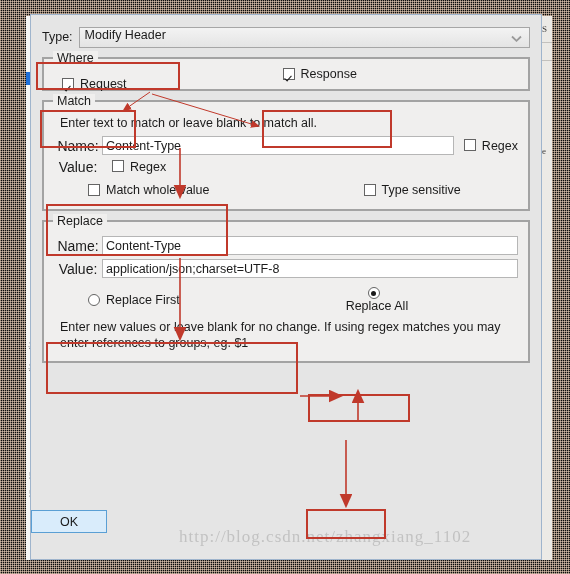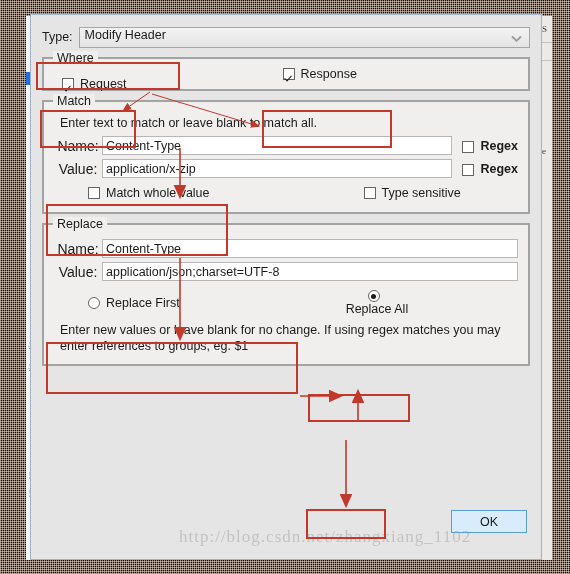--- a/index.html
+++ b/index.html
@@ -283,24 +283,23 @@
     font-size: 12.5px;
     color: #1b1b1b;
     display: flex;
     align-items: center;
     padding-left: 3px;
     overflow: hidden;
     white-space: nowrap;
   }
   .regex-box {
     display: flex;
-    align-items: flex-end;
+    align-items: flex-start;
     margin-left: 10px;
     flex: none;
-    font-weight: bold;
   }
   #match-opts {
     display: flex;
     align-items: center;
     margin: 8px 0 2px 34px;
   }
   #match-opt-2 { margin-left: 154px; }
 
   #replace-opts {
     display: flex;
@@ -315,21 +314,21 @@
     line-height: 16px;
   }
 
   
   #button-bar {
     position: absolute;
     left: 0;
     right: 0;
     bottom: 26px;
     display: flex;
-    justify-content: flex-end;
+    justify-content: flex-start;
     padding-right: 14px;
     gap: 8px;
   }
   .dlg-btn {
     width: 76px;
     height: 23px;
     background: linear-gradient(#fbfbfb, #e8e8e8);
     border: 1px solid #a5a5a5;
     box-sizing: border-box;
     font-size: 12.5px;
@@ -434,21 +433,20 @@
           <span class="field-label">Name:</span>
           <span class="field-input">Content-Type</span>
           <span class="regex-box">
             <span class="checkbox"></span>
             <span class="cb-label">Regex</span>
           </span>
         </div>
 
         <div class="field-row">
           <span class="field-label">Value:</span>
-          <span class="field-input">application/x-zip</span>
           <span class="regex-box">
             <span class="checkbox"></span>
             <span class="cb-label">Regex</span>
           </span>
         </div>
 
         <div id="match-opts">
           <div class="cb-row">
             <span class="checkbox"></span>
             <span class="cb-label">Match whole value</span>

